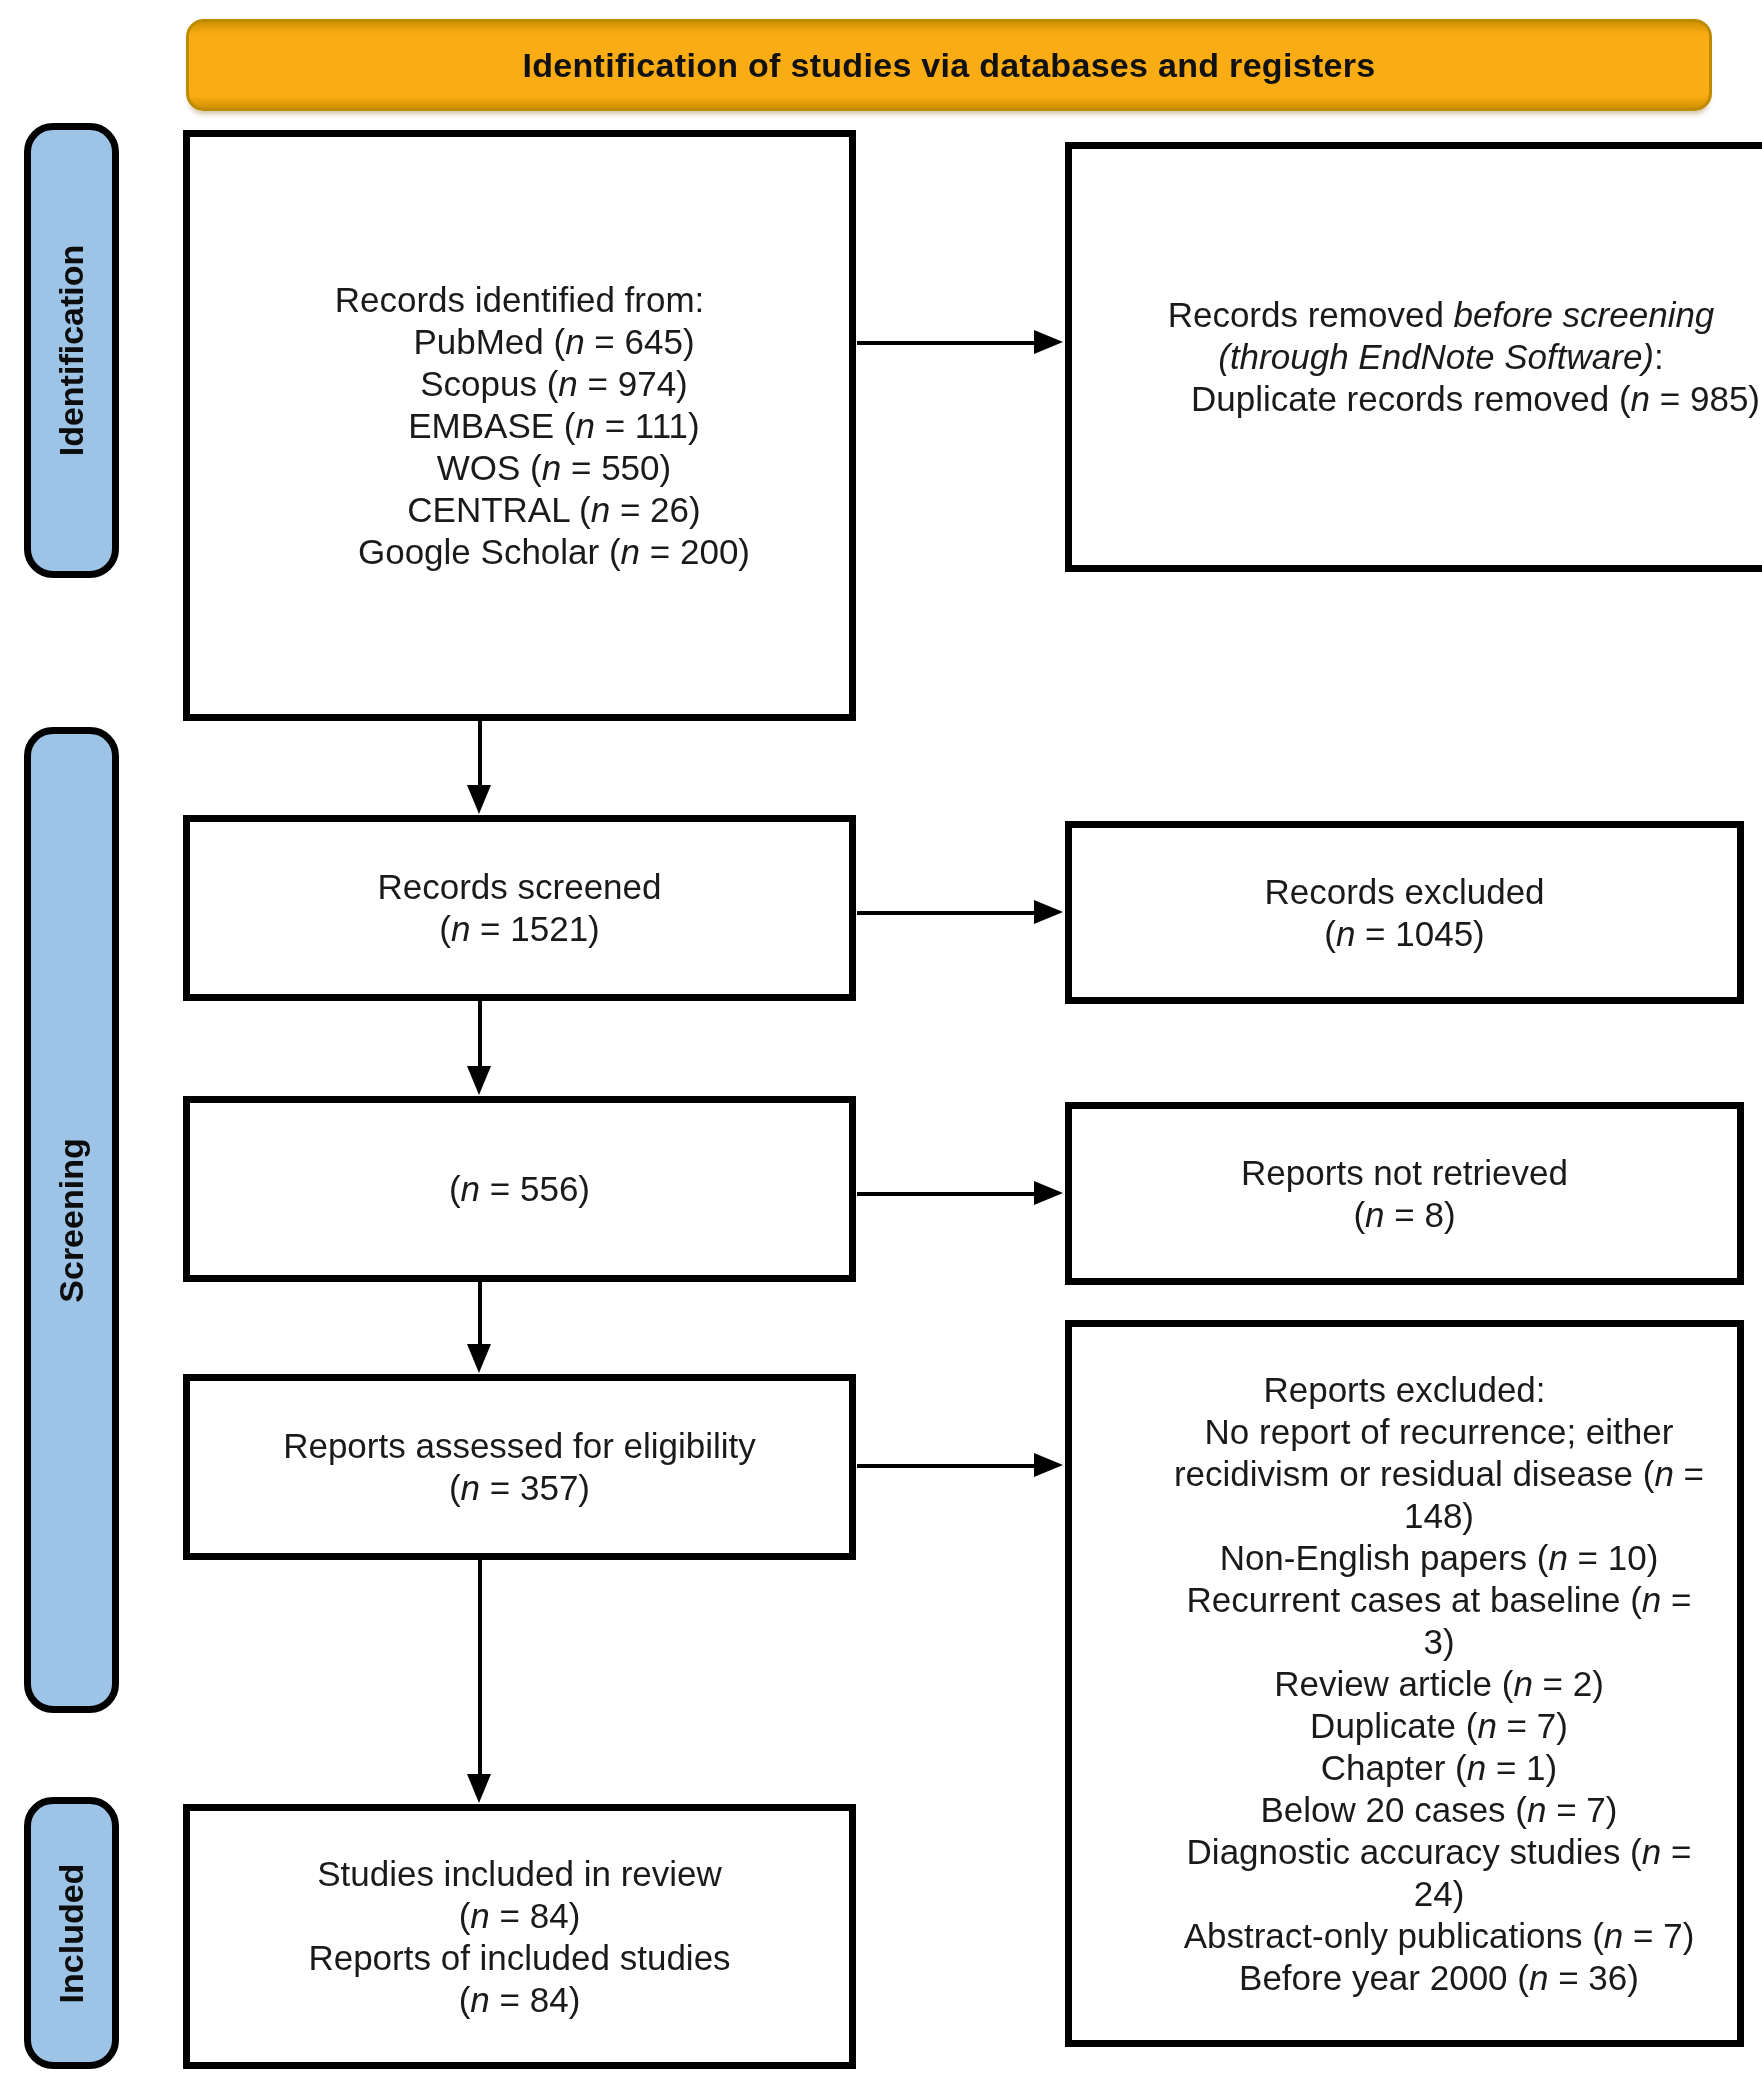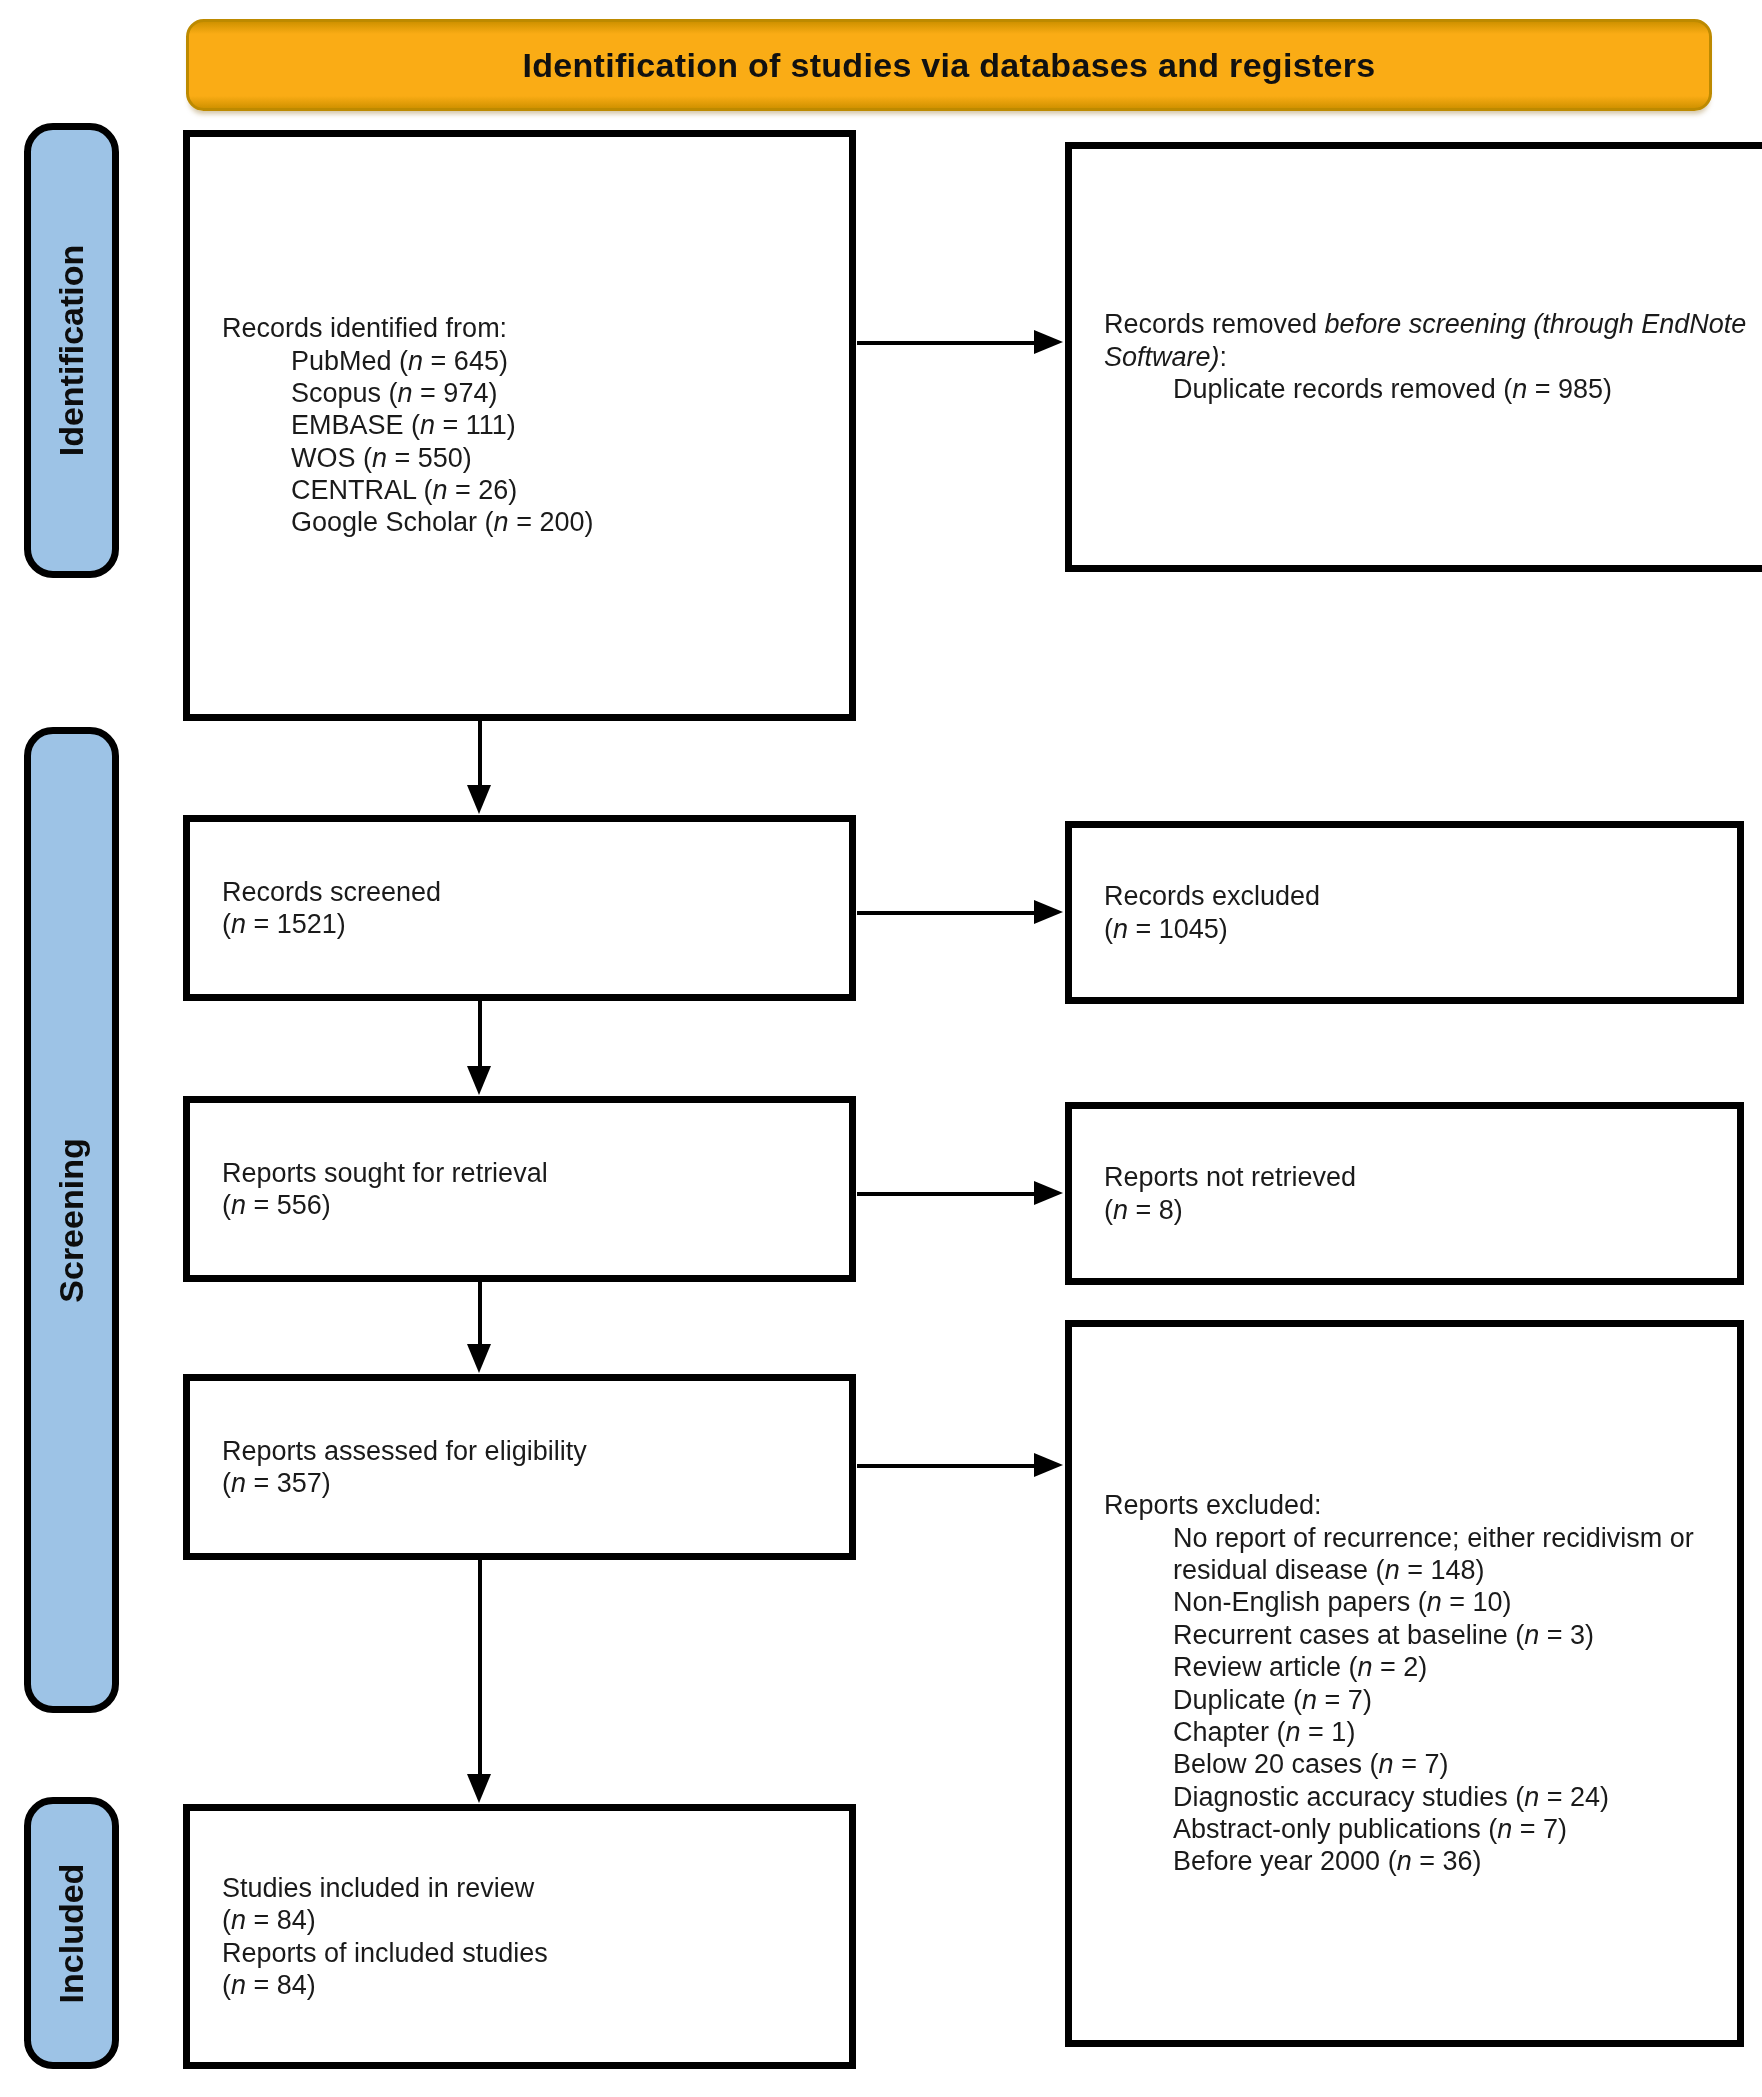--- a/index.html
+++ b/index.html
@@ -68,22 +68,23 @@
   
   .fbox {
     position: absolute;
     box-sizing: border-box;
     background: #ffffff;
     border: 7.6px solid var(--box_border, #000000);
     display: flex;
     flex-direction: column;
     justify-content: center;
     padding: 15px 32px;
-    font-size: 27px;
+    font-size: 35px;
     line-height: 1.2;
+    text-align: center;
   }
   .line { }
   .line.indent { padding-left: 69px; }
   .line i { font-style: italic; }
 
   #box-records-identified   { left: 183px;  top: 130px;  width: 673px; height: 591px; }
   #box-records-removed      { left: 1065px; top: 142px;  width: 752px; height: 430px; }
   #box-records-screened     { left: 183px;  top: 815px; width: 673px; height: 186px; }
   #box-records-excluded     { left: 1065px; top: 821px; width: 679px; height: 183px; }
   #box-reports-sought       { left: 183px;  top: 1096px; width: 673px; height: 186px; }
@@ -179,21 +180,20 @@
       </div>
   </div>
   <div class="fbox" id="box-records-excluded">
     <div class="lines">
         <div class="line"><span>Records excluded</span></div>
         <div class="line"><span>(</span><i>n</i><span> = 1045)</span></div>
       </div>
   </div>
   <div class="fbox" id="box-reports-sought">
     <div class="lines">
-        <div class="line"><span>Reports sought for retrieval</span></div>
         <div class="line"><span>(</span><i>n</i><span> = 556)</span></div>
       </div>
   </div>
   <div class="fbox" id="box-reports-not-retrieved">
     <div class="lines">
         <div class="line"><span>Reports not retrieved</span></div>
         <div class="line"><span>(</span><i>n</i><span> = 8)</span></div>
       </div>
   </div>
   <div class="fbox" id="box-reports-assessed">

